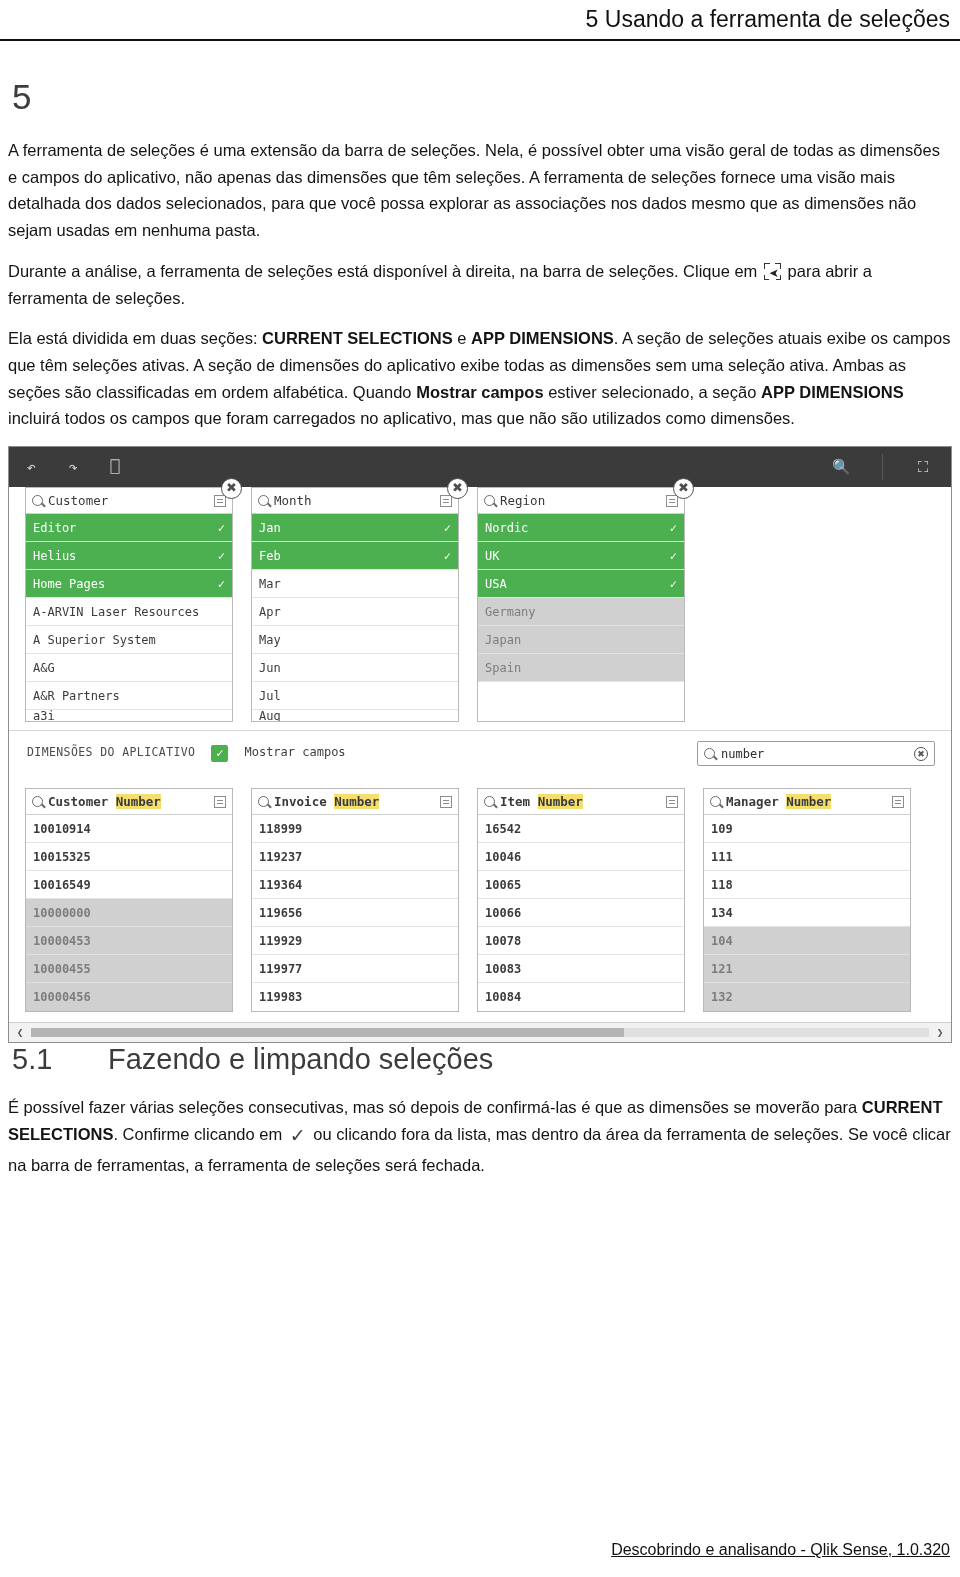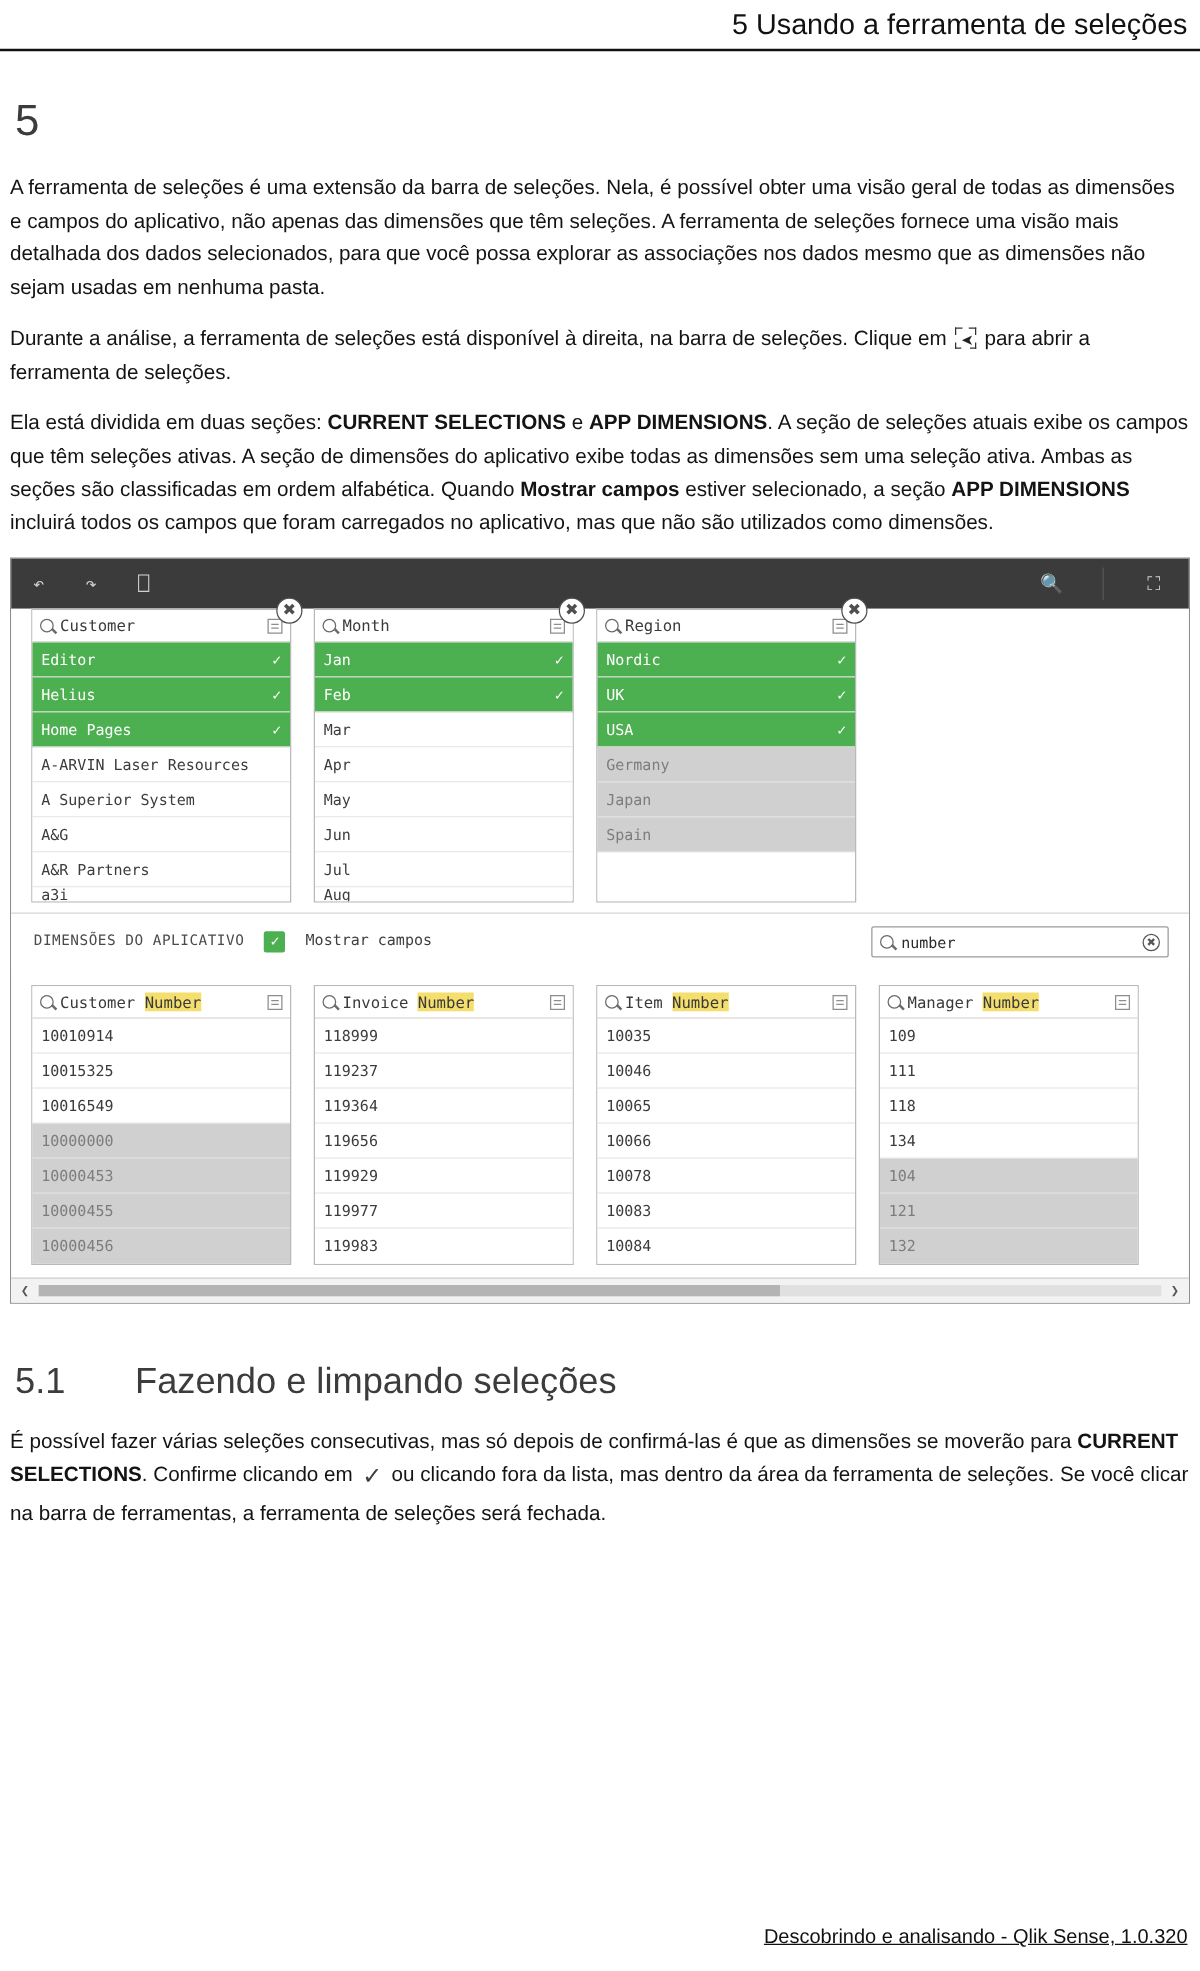--- a/index.html
+++ b/index.html
@@ -215,42 +215,41 @@
     width: 238px; height: 25px; border: 1px solid #9b9b9b; border-radius: 2px;
     display: flex; align-items: center; gap: 6px; padding: 0 6px; background:#fff;
   }
   .searchbox .txt { font-size: 12px; color: #2b2b2b; flex: 1; }
   .x-circle {
     width: 14px; height: 14px; border-radius: 50%; border: 1.4px solid #555;
     font-size: 9px; line-height: 12px; text-align: center; color: #555;
     font-family: "Liberation Sans", sans-serif;
   }
 
-  .dims-row { display: flex; gap: 18px; padding: 12px 16px 0 16px; }
+  .dims-row { display: flex; gap: 18px; padding: 12px 16px 0 16px; font-weight: bold; }
   .dim-card { width: 208px; border: 1px solid #b9b9b9; }
 
   .hscroll {
     height: 20px;
     border-top: 1px solid #cfcfcf;
     background: #f2f2f2;
     display: flex;
     align-items: center;
     justify-content: space-between;
     padding: 0 4px;
     margin-top: 10px;
   }
   .hs-arrow { font-size: 11px; color: #555; width: 14px; text-align:center; }
   .hs-track { flex:1; height: 9px; background:#e0e0e0; margin: 0 4px; position: relative;}
   .hs-thumb { position:absolute; left:0; top:0; height:9px; width: 66%; background:#b4b4b4;}
 
   
   .sub-title {
     display: flex;
     align-items: baseline;
-    margin-top: 46px;
     margin-bottom: 18px;
   }
   .sub-num { font-size: 29px; color: #3c3c3c; width: 100px; padding-left: 4px;}
   .sub-name { font-size: 29px; color: #3c3c3c; }
 
   
   .footer {
     position: absolute;
     left: 0; right: 0; bottom: 18px;
     padding: 0 10px 0 8px;
@@ -498,21 +497,21 @@
 
         <div class="dim-card">
           <div class="card-head">
             <span class="left">
               <span class="mag"></span>
               <span class="card-title"><span>Item </span><span class="hl">Number</span></span>
             </span>
             <span class="list-icon"></span>
           </div>
           <div class="row">
-              <span>10035</span>
+              <span>16542</span>
             </div>
           <div class="row">
               <span>10046</span>
             </div>
           <div class="row">
               <span>10065</span>
             </div>
           <div class="row">
               <span>10066</span>
             </div>

